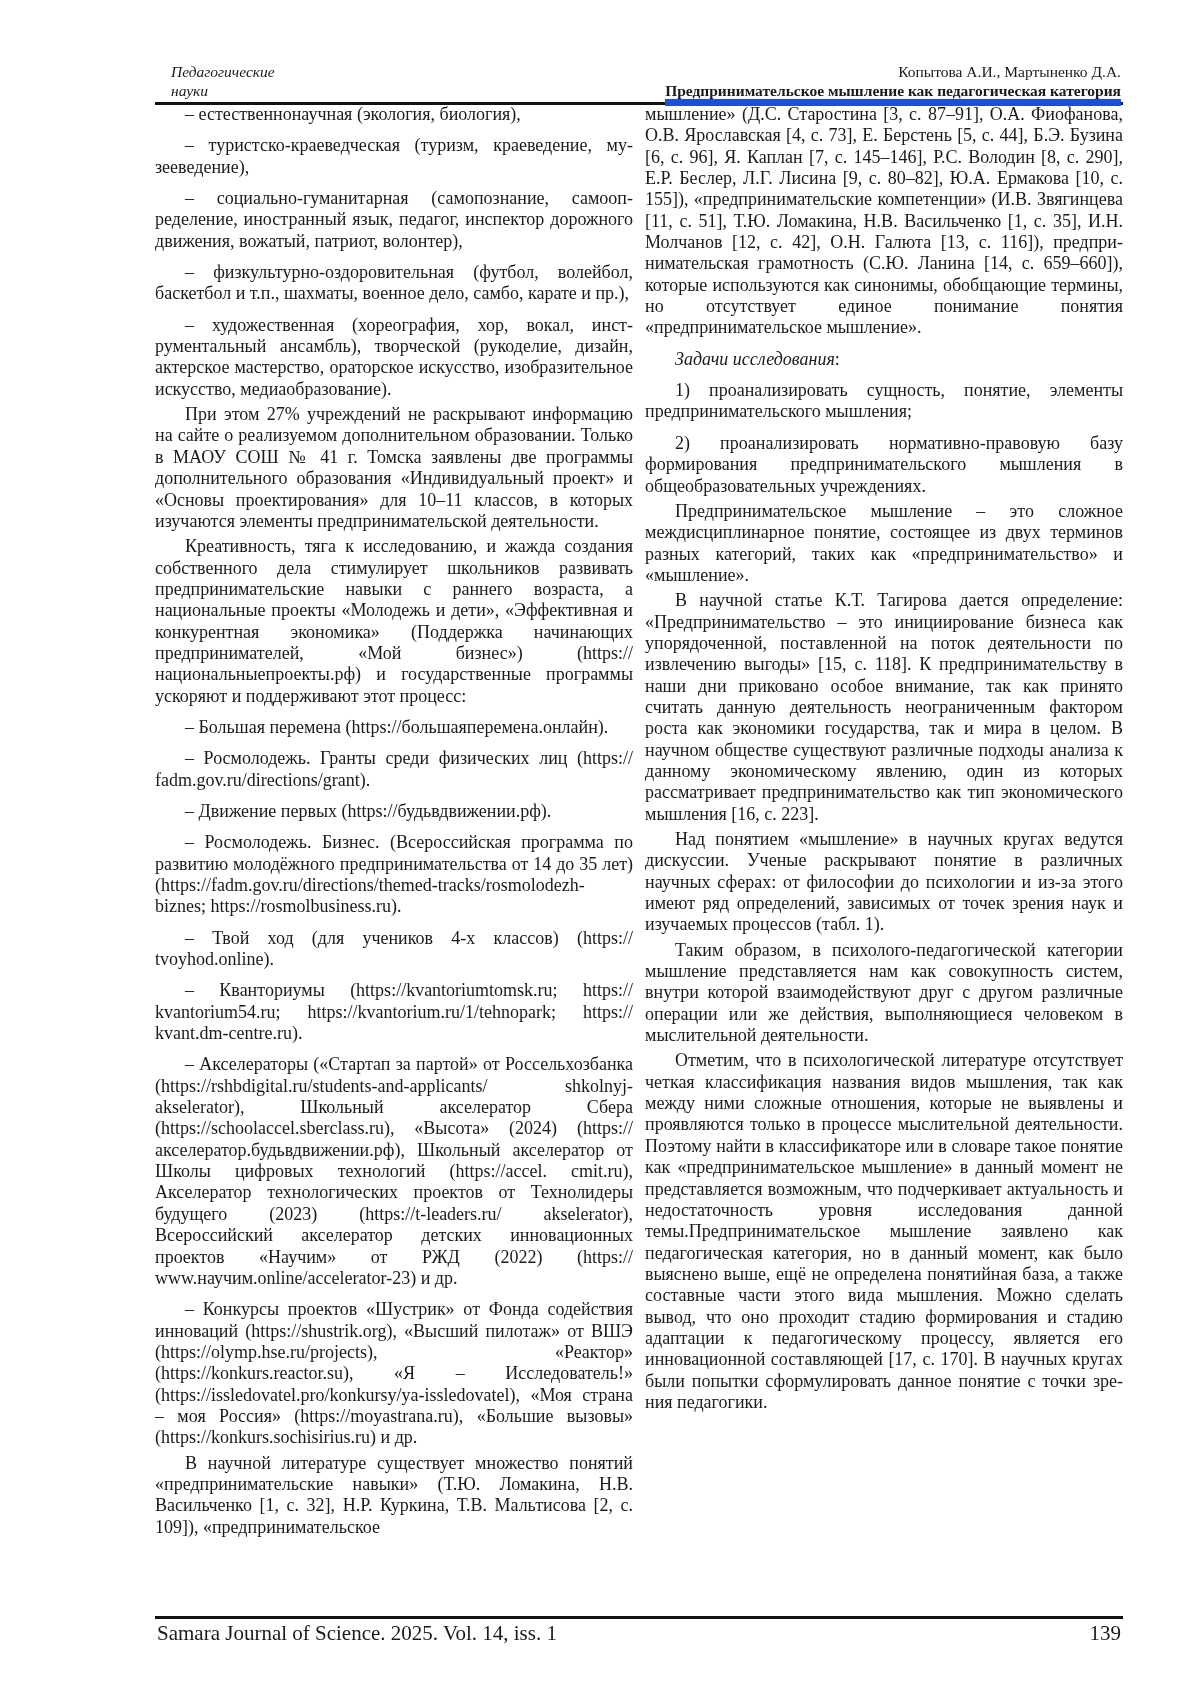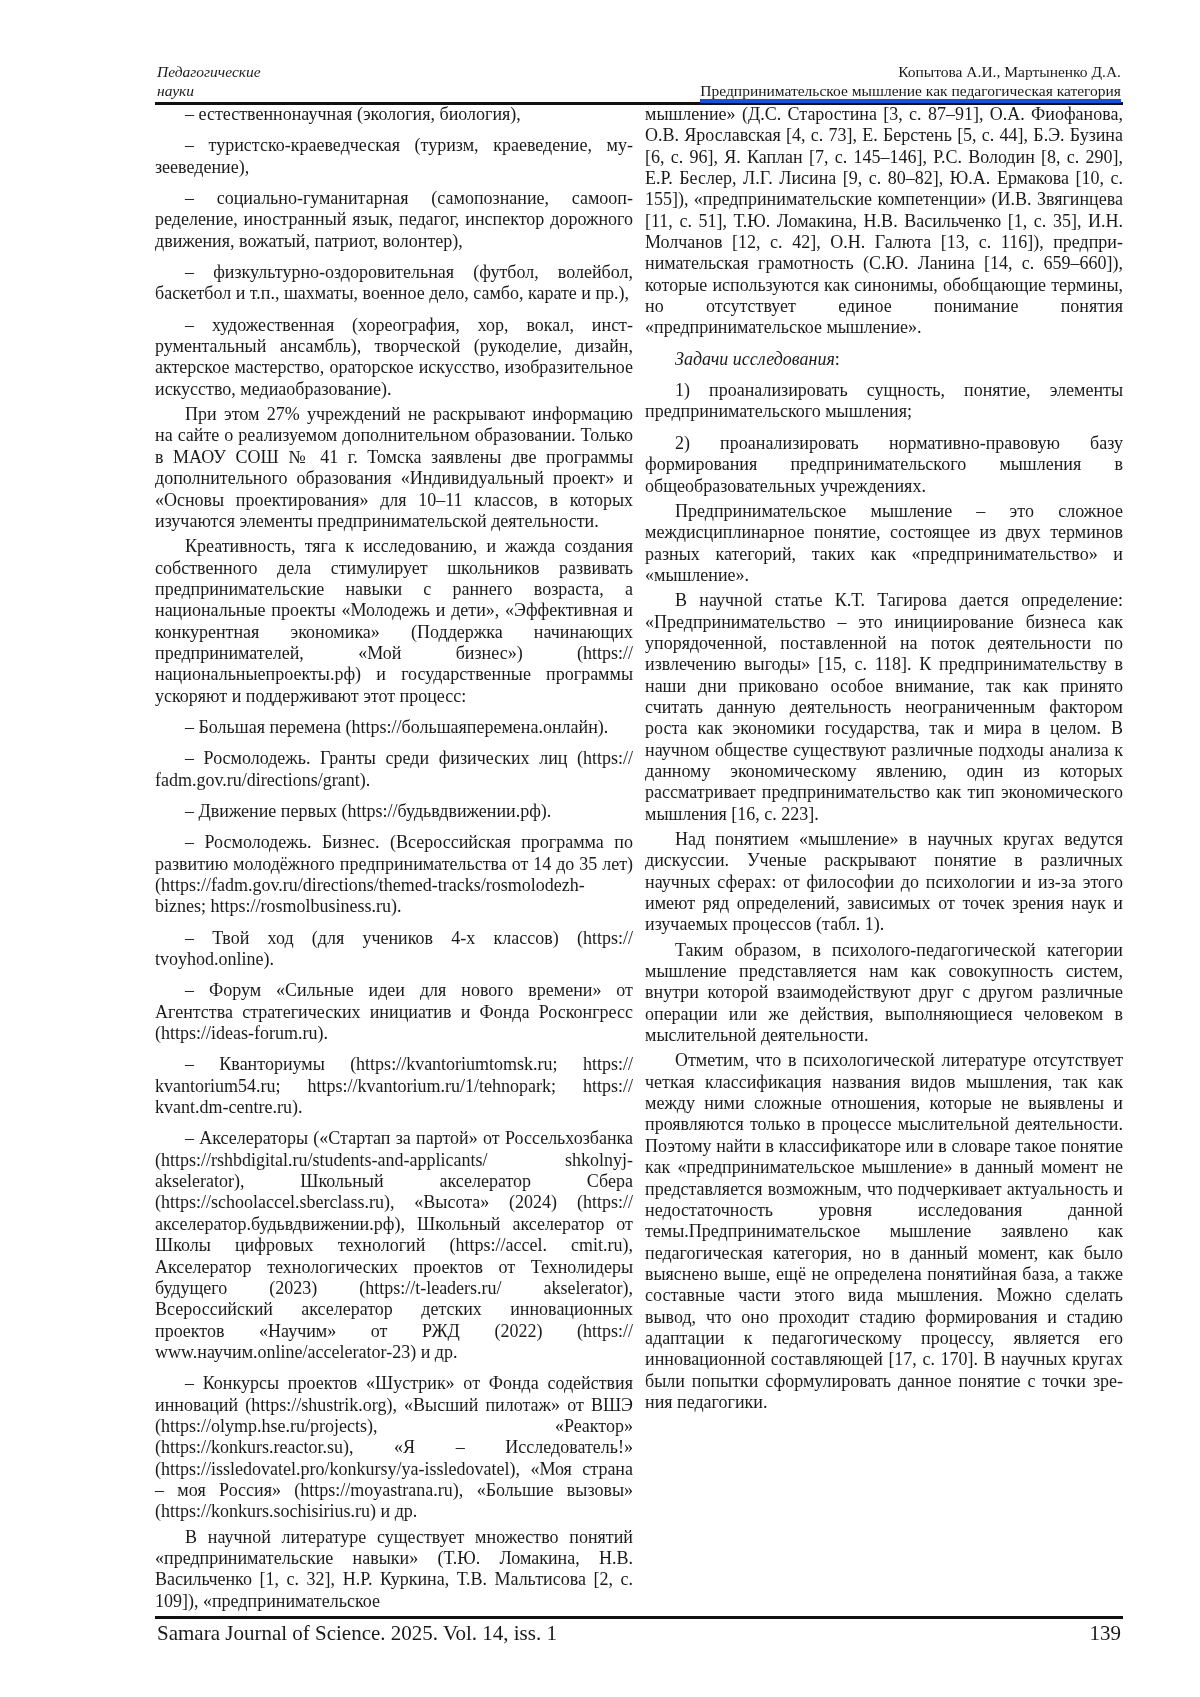--- a/index.html
+++ b/index.html
@@ -1,22 +1,22 @@
 <!DOCTYPE html>
 <html><head>
 <meta charset="utf-8">
 <style>
   html, body { margin: 0; padding: 0; background: #ffffff; }
   body { width: 1200px; height: 1697px; position: relative; overflow: hidden;
          font-family: "Liberation Serif", "DejaVu Serif", serif; color: #1a1a1a; }
   .page { position: absolute; left: 155px; top: 58px; width: 968px; }
   .running-header { position: relative; height: 44px; border-bottom: 3px solid #111; }
-  .rh-left { position: absolute; left: 2px; top: 4px; font-style: italic; font-size: 15.5px; line-height: 19px; }
+  .rh-left { position: absolute; left: 16px; top: 4px; font-style: italic; font-size: 15.5px; line-height: 19px; }
   .rh-right { position: absolute; right: 2px; top: 4px; text-align: right; font-size: 15.5px; line-height: 19px; }
-  .rh-right .rh-title { border-bottom: 4px solid #1d4ed8; }
+  .rh-right .rh-title { border-bottom: 7px solid #1d4ed8; font-weight: bold; }
   .columns { position: absolute; top: 46px; left: 0; width: 968px; display: flex; justify-content: space-between; }
   .col { width: 478px; font-size: 18px; line-height: 21.35px; text-align: justify; hyphens: manual; }
   .col p { margin: 0; text-indent: 30px; }
   .col p.noindent { text-indent: 0; }
   .col p + p { margin-top: 10px; }
   .col p.gap { margin-top: 4px; }
   .col em { font-style: italic; }
   .running-footer { position: absolute; left: 155px; top: 1616px; width: 968px; border-top: 3px solid #111;
                     font-size: 21px; line-height: 20px; padding-top: 2px; }
   .rf-left { position: absolute; left: 2px; top: 4px; }
@@ -44,21 +44,20 @@
       <p>– социально-гуманитарная (самопознание, самооп­ределение, иностранный язык, педагог, инспектор до­рожного движения, вожатый, патриот, волонтер),</p>
       <p>– физкультурно-оздоровительная (футбол, волей­бол, баскетбол и т.п., шахматы, военное дело, самбо, ка­рате и пр.),</p>
       <p>– художественная (хореография, хор, вокал, инст­рументальный ансамбль), творческой (рукоделие, ди­зайн, актерское мастерство, ораторское искусство, изо­бразительное искусство, медиаобразование).</p>
       <p class="gap">При этом 27% учреждений не раскрывают инфор­мацию на сайте о реализуемом дополнительном об­разовании. Только в МАОУ СОШ № 41 г. Томска за­явлены две программы дополнительного образова­ния «Индивидуальный проект» и «Основы проекти­рования» для 10–11 классов, в которых изучаются элементы предпринимательской деятельности.</p>
       <p class="gap">Креативность, тяга к исследованию, и жажда со­здания собственного дела стимулирует школьников развивать предпринимательские навыки с раннего воз­раста, а национальные проекты «Молодежь и дети», «Эффективная и конкурентная экономика» (Поддерж­ка начинающих предпринимателей, «Мой бизнес») (https://национальныепроекты.рф) и государственные программы ускоряют и поддерживают этот процесс:</p>
       <p>– Большая перемена (https://большаяперемена.онлайн).</p>
       <p>– Росмолодежь. Гранты среди физических лиц (https:// fadm.gov.ru/directions/grant).</p>
       <p>– Движение первых (https://будьвдвижении.рф).</p>
       <p>– Росмолодежь. Бизнес. (Всероссийская програм­ма по развитию молодёжного предпринимательства от 14 до 35 лет) (https://fadm.gov.ru/directions/themed-tracks/rosmolodezh-biznes; https://rosmolbusiness.ru).</p>
       <p>– Твой ход (для учеников 4-х классов) (https:// tvoyhod.online).</p>
-      <p>– Форум «Сильные идеи для нового времени» от Агентства стратегических инициатив и Фонда Роскон­гресс (https://ideas-forum.ru).</p>
       <p>– Кванториумы (https://kvantoriumtomsk.ru; https:// kvantorium54.ru; https://kvantorium.ru/1/tehnopark; https:// kvant.dm-centre.ru).</p>
       <p>– Акселераторы («Стартап за партой» от Россель­хозбанка (https://rshbdigital.ru/students-and-applicants/ shkolnyj-akselerator), Школьный акселератор Сбера (https://schoolaccel.sberclass.ru), «Высота» (2024) (https:// акселератор.будьвдвижении.рф), Школьный акселе­ратор от Школы цифровых технологий (https://accel. cmit.ru), Акселератор технологических проектов от Технолидеры будущего (2023) (https://t-leaders.ru/ akselerator), Всероссийский акселератор детских инно­вационных проектов «Научим» от РЖД (2022) (https:// www.научим.online/accelerator-23) и др.</p>
       <p>– Конкурсы проектов «Шустрик» от Фонда содей­ствия инноваций (https://shustrik.org), «Высший пило­таж» от ВШЭ (https://olymp.hse.ru/projects), «Реак­тор» (https://konkurs.reactor.su), «Я – Исследователь!» (https://issledovatel.pro/konkursy/ya-issledovatel), «Моя страна – моя Россия» (https://moyastrana.ru), «Большие вызовы» (https://konkurs.sochisirius.ru) и др.</p>
       <p class="gap">В научной литературе существует множество по­нятий «предпринимательские навыки» (Т.Ю. Ло­макина, Н.В. Васильченко [1, с. 32], Н.Р. Куркина, Т.В. Мальтисова [2, с. 109]), «предпринимательское</p>
     </div>
 
     <div class="col">
       <p class="noindent">мышление» (Д.С. Старостина [3, с. 87–91], О.А. Фио­фанова, О.В. Ярославская [4, с. 73], Е. Берстень [5, с. 44], Б.Э. Бузина [6, с. 96], Я. Каплан [7, с. 145–146], Р.С. Володин [8, с. 290], Е.Р. Беслер, Л.Г. Лисина [9, с. 80–82], Ю.А. Ермакова [10, с. 155]), «предприни­мательские компетенции» (И.В. Звягинцева [11, с. 51], Т.Ю. Ломакина, Н.В. Васильченко [1, с. 35], И.Н. Мол­чанов [12, с. 42], О.Н. Галюта [13, с. 116]), предпри­нимательская грамотность (С.Ю. Ланина [14, с. 659–660]), которые используются как синонимы, обоб­щающие термины, но отсутствует единое понимание понятия «предпринимательское мышление».</p>
       <p><em>Задачи исследования</em><span>:</span></p>
       <p>1) проанализировать сущность, понятие, элемен­ты предпринимательского мышления;</p>

